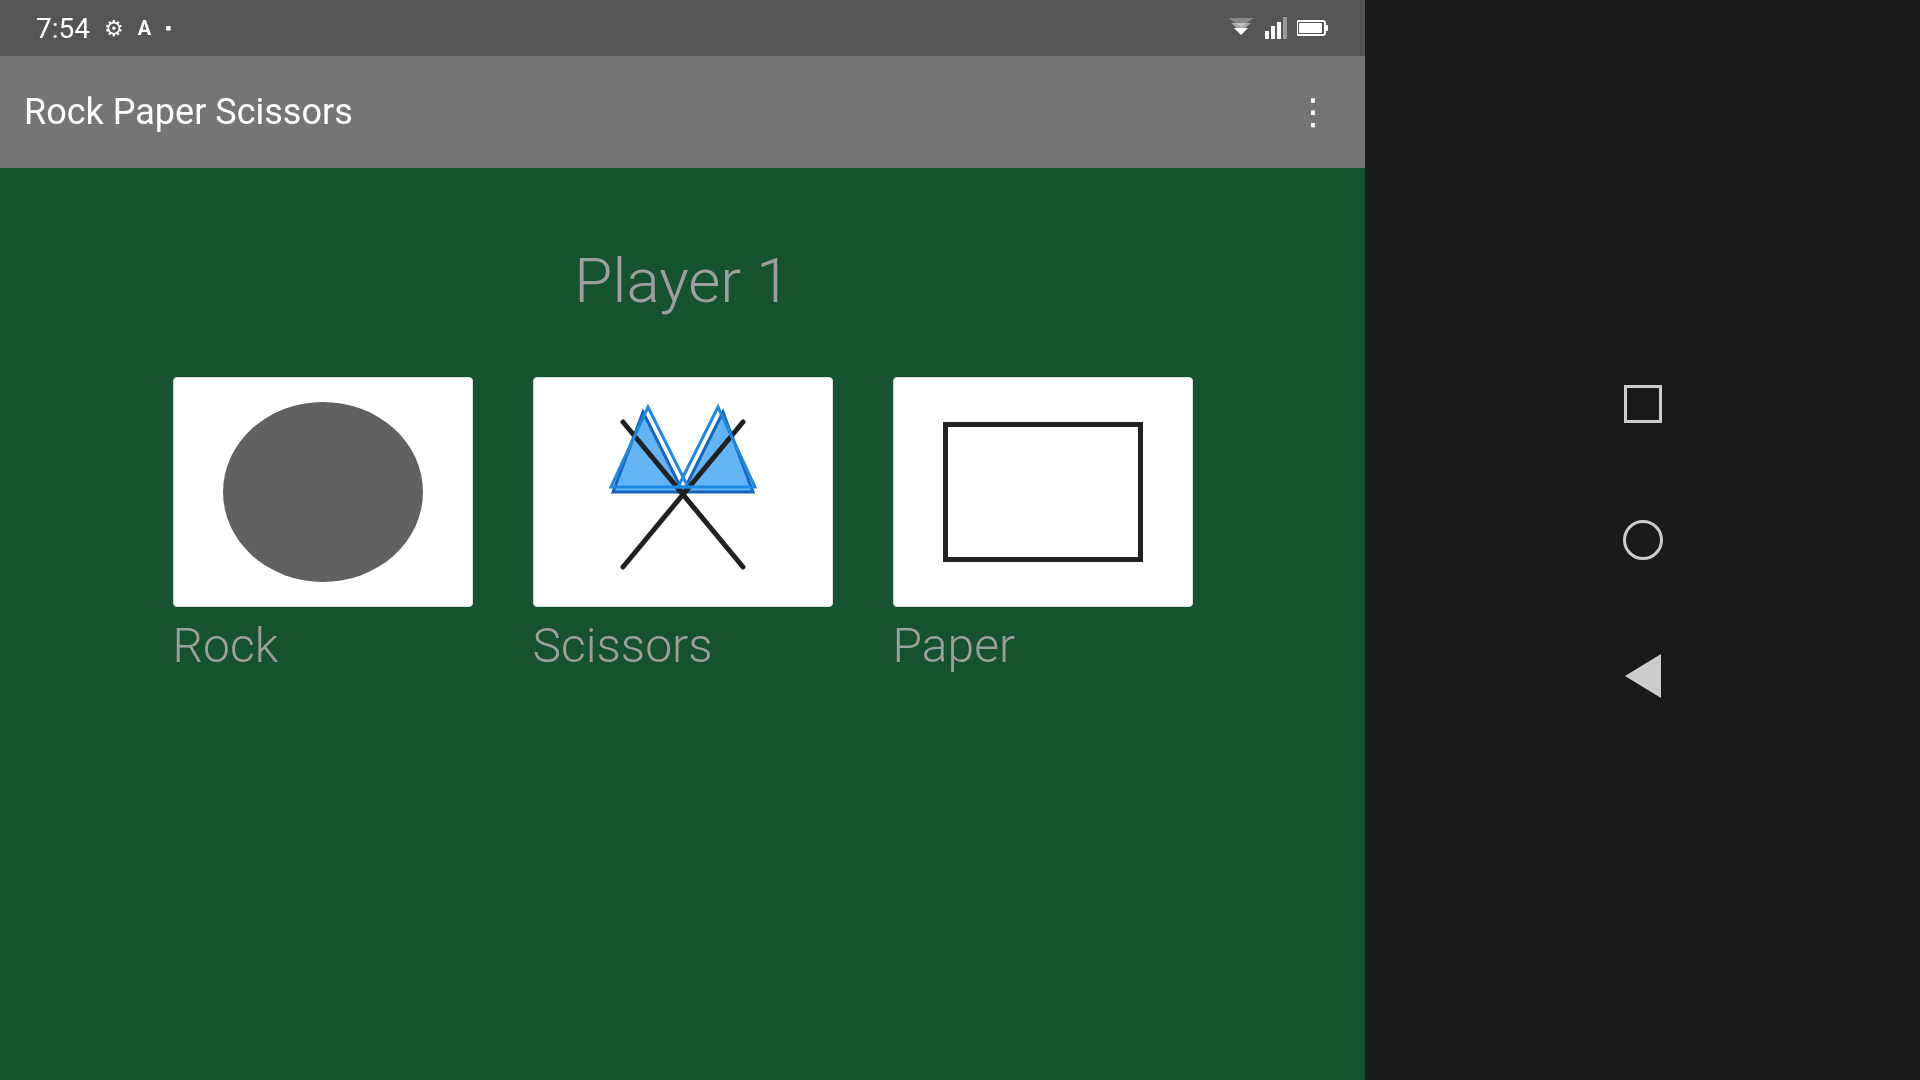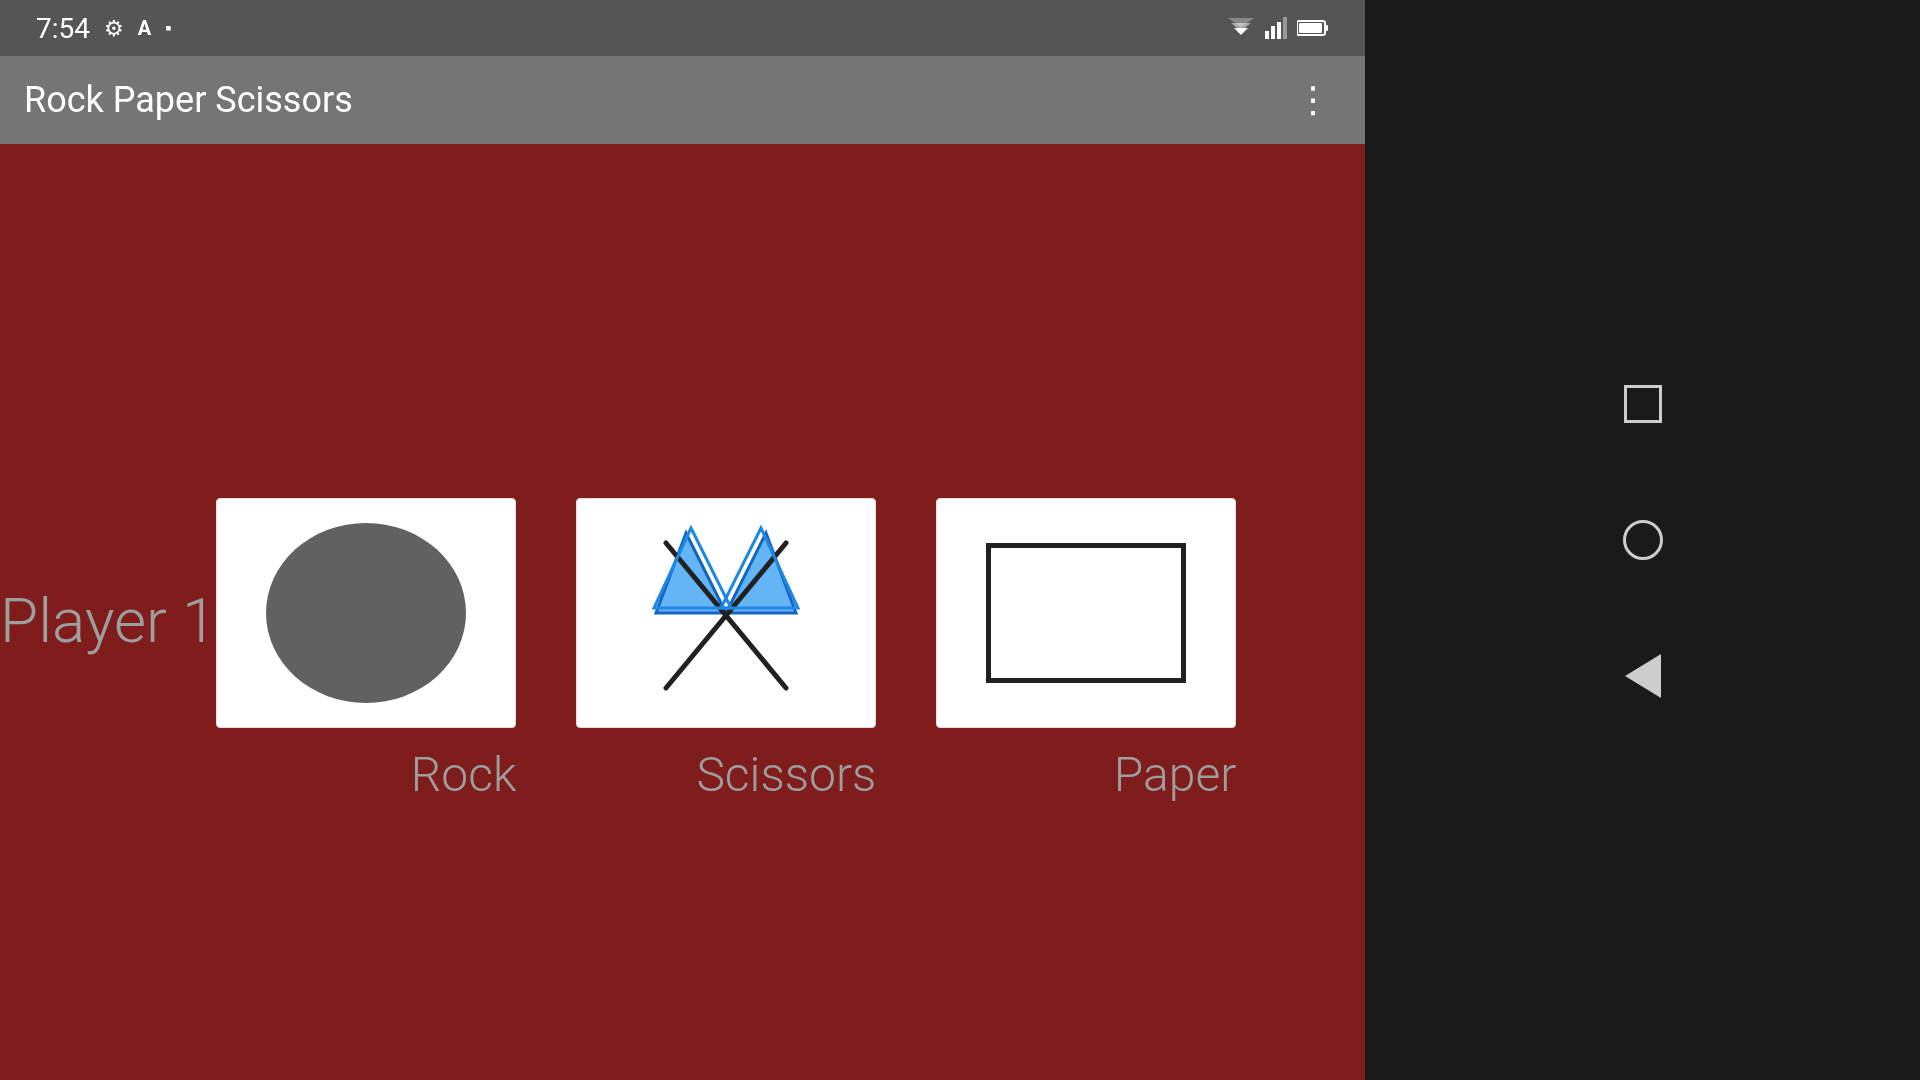--- a/index.html
+++ b/index.html
@@ -53,21 +53,21 @@
 
     #status-right {
       display: flex;
       align-items: center;
       gap: 10px;
     }
 
     
     #app-bar {
       width: 100%;
-      height: 88px;
+      height: 112px;
       background: #757575;
       display: flex;
       align-items: center;
       justify-content: space-between;
       padding: 0 24px;
     }
 
     #app-title {
       color: white;
       font-size: 36px;
@@ -78,23 +78,23 @@
       color: white;
       font-size: 36px;
       cursor: pointer;
       padding: 8px;
       letter-spacing: 2px;
     }
 
     
     #content {
       flex: 1;
-      background: #7f1d1d;
-      display: flex;
-      flex-direction: row;
+      background: #14532d;
+      display: flex;
+      flex-direction: column;
       align-items: center;
       padding-top: 76px;
     }
 
     #player-label {
       font-size: 62px;
       color: #9e9e9e;
       font-weight: 300;
       margin-bottom: 60px;
     }
@@ -104,22 +104,22 @@
       display: flex;
       flex-direction: row;
       gap: 60px;
       align-items: flex-start;
       justify-content: center;
     }
 
     .choice-item {
       display: flex;
       flex-direction: column;
-      align-items: flex-end;
-      gap: 18px;
+      align-items: flex-start;
+      gap: 10px;
       cursor: pointer;
     }
 
     .choice-card {
       width: 300px;
       height: 230px;
       background: white;
       border: 1.5px solid #e0e0e0;
       border-radius: 4px;
       display: flex;

